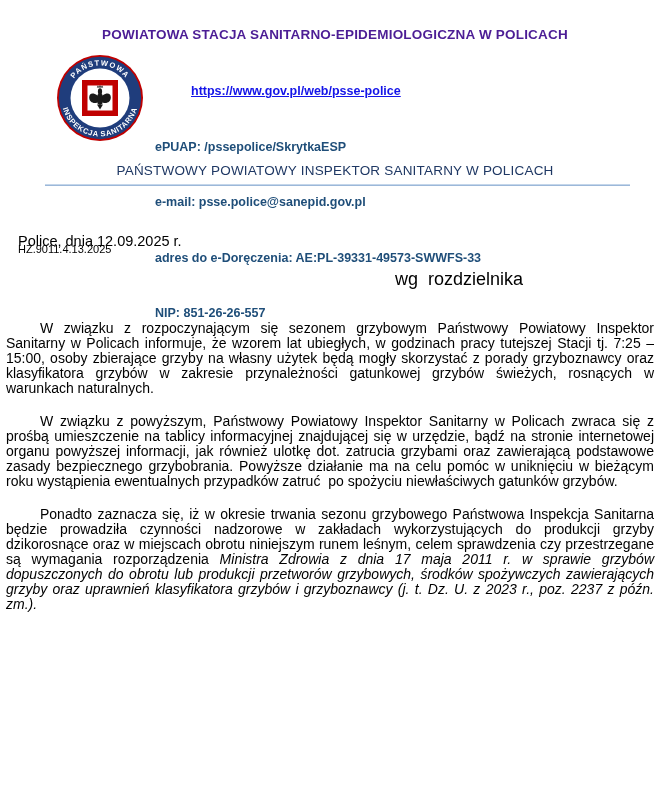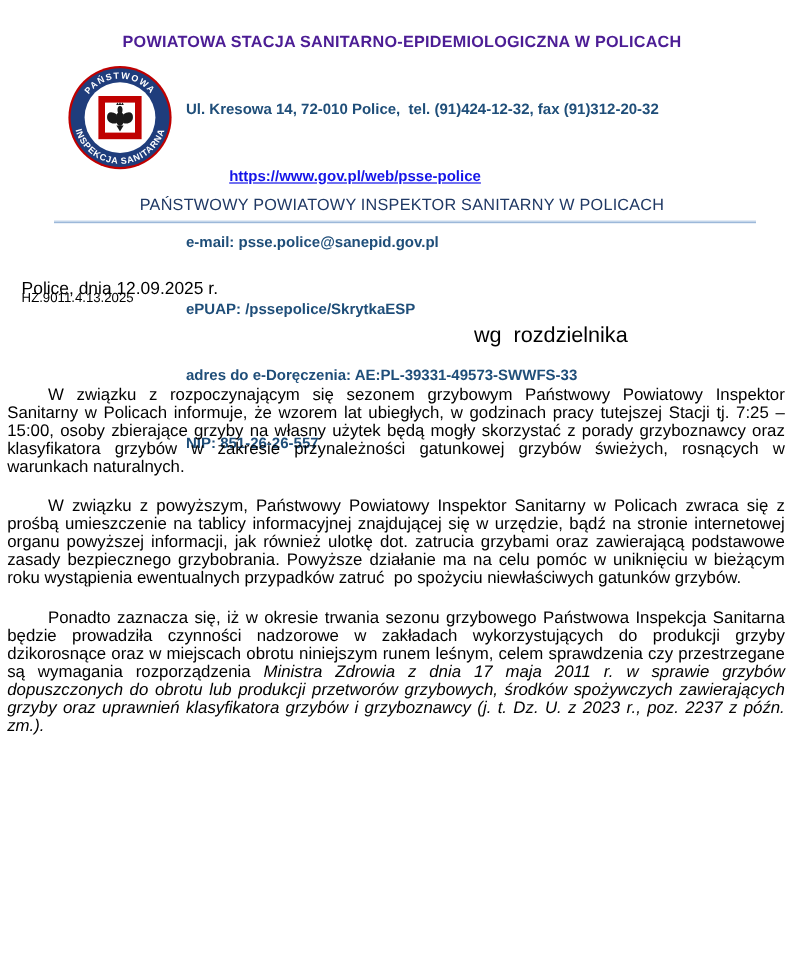--- a/index.html
+++ b/index.html
@@ -109,24 +109,23 @@
       <text font-family="Liberation Sans, DejaVu Sans, sans-serif" font-size="7.5" font-weight="bold" fill="#ffffff" letter-spacing="1.2">
         <textPath href="#arcTop" startOffset="50%" text-anchor="middle">PAŃSTWOWA</textPath>
       </text>
       <text font-family="Liberation Sans, DejaVu Sans, sans-serif" font-size="7.5" font-weight="bold" fill="#ffffff" letter-spacing="0.6">
         <textPath href="#arcBottom" startOffset="50%" text-anchor="middle">INSPEKCJA SANITARNA</textPath>
       </text>
     </svg>
   </div>
 
   <div class="contact">
-    <div>Ul. Kresowa 14, 72-010 Police,  tel. (91)424-12-32, fax (91)312-20-32</div>
     <div><a class="weblink">https://www.gov.pl/web/psse-police</a></div>
+    <div>ePUAP: /pssepolice/SkrytkaESP</div>
     <div>e-mail: psse.police@sanepid.gov.pl</div>
-    <div>ePUAP: /pssepolice/SkrytkaESP</div>
     <div>adres do e-Doręczenia: AE:PL-39331-49573-SWWFS-33</div>
     <div>NIP: 851-26-26-557</div>
   </div>
 
   <div class="inspector-title">PAŃSTWOWY POWIATOWY INSPEKTOR SANITARNY W POLICACH</div>
   <div class="header-rule"></div>
 
   <div class="place-date">Police, dnia 12.09.2025 r.</div>
   <div class="reference">HŻ.9011.4.13.2025</div>
   <div class="addressee">wg  rozdzielnika</div>

